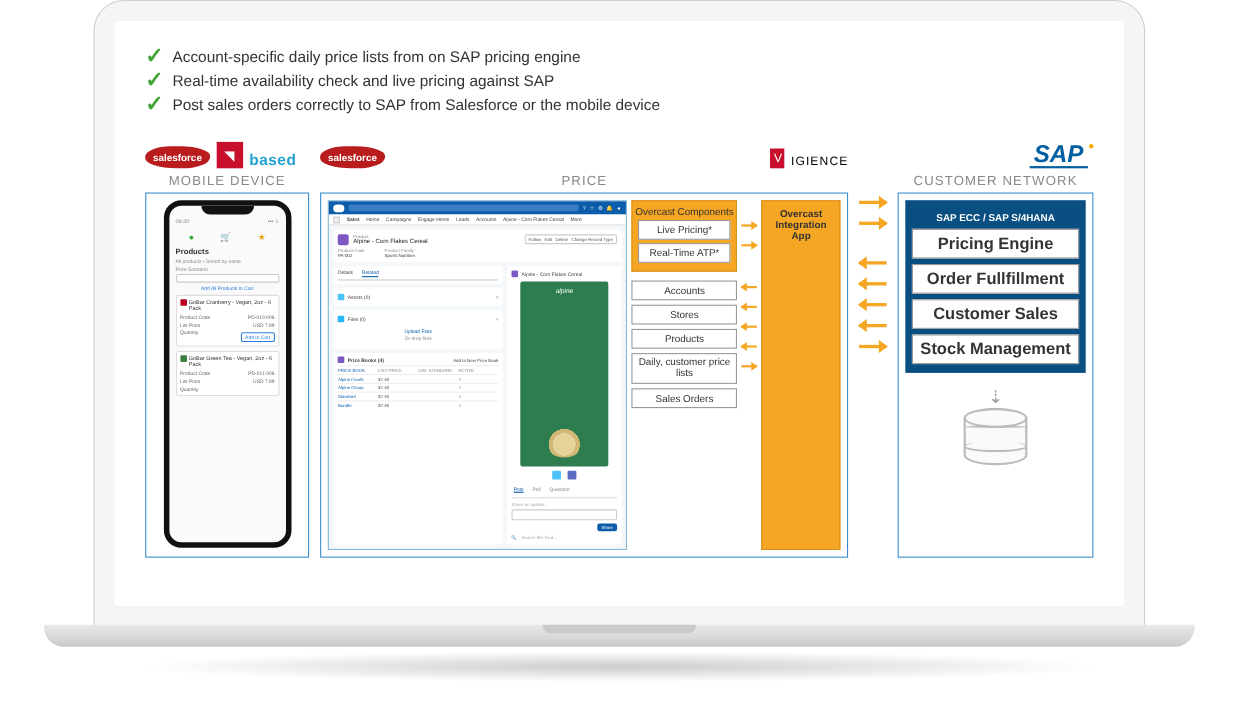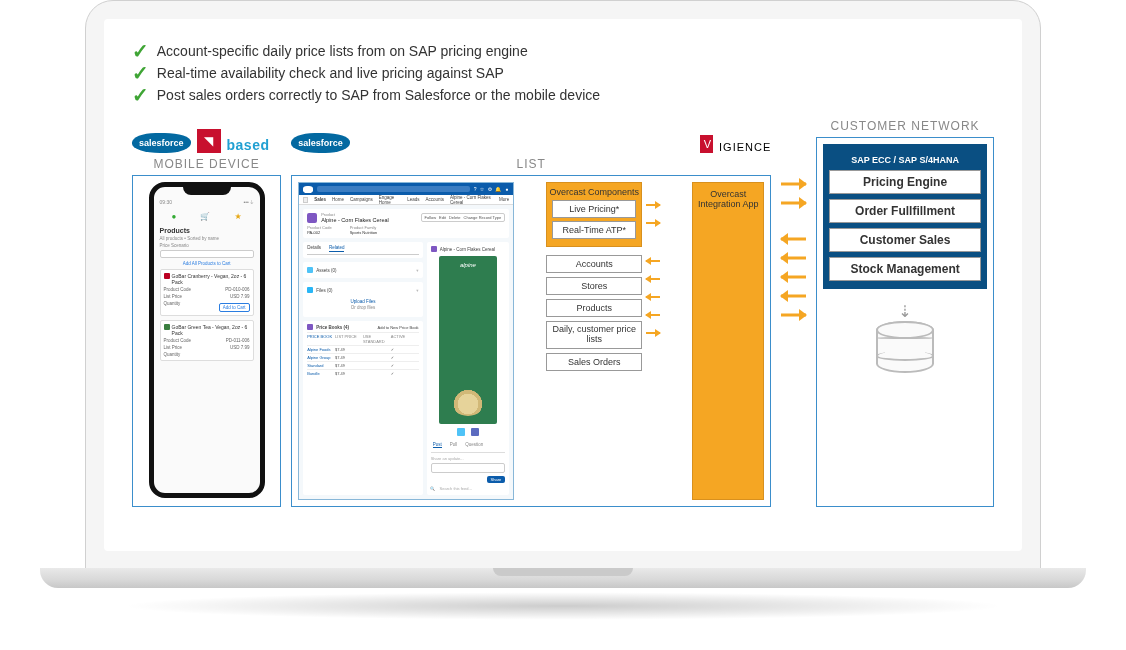--- a/index.html
+++ b/index.html
@@ -64,21 +64,21 @@
 
   .col { display: flex; flex-direction: column; }
   .col-mobile { width: 156px; }
   .col-cloud  { width: 502px; }
   .col-cust   { width: 186px; }
 
   .brand-row { display: flex; align-items: flex-end; gap: 6px; height: 34px; margin-bottom: 4px; }
   .brand-row.right { justify-content: flex-end; }
 
   .sf-badge {
-    background: #0369a1;
+    background: #b91c1c;
     border-radius: 40% 45% 42% 48% / 48% 44% 50% 46%;
     color: #fff;
     font-size: 9px;
     font-weight: 600;
     padding: 6px 7px 5px 7px;
     line-height: 1;
   }
   .red-sq { width: 24px; height: 24px; background: #c8102e; color:#fff; display:flex; align-items:center; justify-content:center; font-size:12px; }
   .axsy { color: #21a0d2; font-weight: 600; font-size: 14px; letter-spacing: 0.5px; }
   .axsy::after { content: ""; }
@@ -171,33 +171,33 @@
   .sf-prod-img { flex:1; background:#2e7d4f; border-radius:2px; margin:4px 8px 4px 8px; position:relative; min-height:100px;}
   .sf-prod-img::before { content:"alpine"; position:absolute; top:6px; left:50%; transform:translateX(-50%); color:#fff; font-size:6px; font-style:italic;}
   .sf-prod-img::after { content:""; position:absolute; bottom:8px; left:50%; transform:translateX(-50%); width:36px; height:30px; background: radial-gradient(circle at 50% 60%, #e6d39a 40%, #d1b877 41%, #d1b877 55%, transparent 56%); border-radius:50%;}
   .sf-prod-tabs { display:flex; gap:8px; font-size:4.5px; color:#888; padding:2px 2px 4px 2px;}
   .sf-prod-post { border-top:0.5px solid #ddd; padding-top:3px; font-size:4px;}
   .sf-post-box { height:10px; border:0.5px solid #ccc; border-radius:2px; margin:2px 0 3px 0;}
   .sf-share { text-align:right;}
   .sf-share-btn { background:#0b5cab; color:#fff; font-size:4px; padding:1px 4px; border-radius:2px; display:inline-block;}
 
   
-  .gold-col { display:flex; flex-direction:column; gap:6px; width:96px;margin-left:28px; }
+  .gold-col { display:flex; flex-direction:column; gap:6px; width:96px; }
   .gold-box { background:#f5a623; border:1px solid #d8901e; text-align:center; font-size:9px; color:#333; padding:4px 2px; }
-  .gold-box.tall { flex:1; display:flex; flex-direction:column; justify-content:flex-start; padding-top:6px;}
+  .gold-box.tall { flex:1; display:flex; flex-direction:column; justify-content:flex-start; padding-top:6px;font-weight:bold;}
   .white-chip { background:#fff; border:1px solid #999; font-size:9px; color:#333; padding:3px 2px; text-align:center;}
   .gold-box .white-chip { margin:3px 3px; }
   .list-stack { display:flex; flex-direction:column; gap:4px; margin-top:2px;}
   .list-stack .white-chip { margin:0;}
   .integration-col { width:72px; }
 
   
   .cust-inner { background:#0a4f82; color:#fff; padding:9px 6px 8px 6px; text-align:center; }
   .cust-title { font-size:9px; font-weight:600; padding:2px 0 5px 0;}
-  .cust-chip { background:#fff; color:#333; border:1px solid #999; font-size:12px; padding:4px 2px; margin-bottom:5px; font-weight:600;}
+  .cust-chip { background:#fff; color:#333; border:1px solid #999; font-size:15px; padding:4px 2px; margin-bottom:5px; font-weight:600;}
   .db { margin:18px auto 0 auto; width:58px; }
   .db-arrow { text-align:center; color:#999; font-size:16px; line-height:0.6; margin-bottom:4px;}
   .cylinder { width:58px; height:52px; border:2px solid #bbb; border-radius:50%/18%; position:relative; background:#fafafa;}
   .cylinder::before, .cylinder::after { content:""; position:absolute; left:-2px; right:-2px; height:14px; border:2px solid #bbb; border-radius:50%; }
   .cylinder::before { top:-2px; background:#fafafa;}
   .cylinder::after { top:14px; border-top:none; height:0; }
   .cyl-line { position:absolute; left:-2px; right:-2px; height:10px; border:2px solid #bbb; border-radius:50%; border-top:none; top:28px;}
 
   
   .arrow-col { width:26px; display:flex; flex-direction:column; padding-top:14px;}
@@ -311,21 +311,21 @@
         </div>
       </div>
 
       <div class="col col-cloud">
         <div class="brand-row">
           <span class="sf-badge">salesforce</span>
           <span style="flex:1"></span>
           <span class="vig">V</span>
             <span class="vig-black">IGIENCE</span>
         </div>
-        <div class="section-label">LIST</div>
+        <div class="section-label">PRICE</div>
         <div class="panel cloud-panel">
 
           <div class="sf-window">
             <div class="sf-top">
               <span class="sf-cloud"></span>
               <span class="sf-search"></span>
               <span class="sf-dots">? ☆ ⚙ 🔔 ●</span>
             </div>
             <div class="sf-nav">
               <span></span>
@@ -530,20 +530,26 @@
           <div class="arr left">
               <div class="arr-line"></div>
             </div>
           <div class="arr right">
               <div class="arr-line"></div>
             </div>
         </div>
       </div>
 
       <div class="col col-cust">
+        <div class="brand-row right">
+          <span class="sap-wrap">
+              <span class="sap">SAP</span>
+              <span class="sap-orb"></span>
+            </span>
+        </div>
         <div class="section-label">CUSTOMER NETWORK</div>
         <div class="panel">
           <div class="cust-inner">
             <div class="cust-title">SAP ECC / SAP S/4HANA</div>
             <div class="cust-chip">Pricing Engine</div>
             <div class="cust-chip">Order Fullfillment</div>
             <div class="cust-chip">Customer Sales</div>
             <div class="cust-chip" style="margin-bottom:0">Stock Management</div>
           </div>
           <div class="db">

